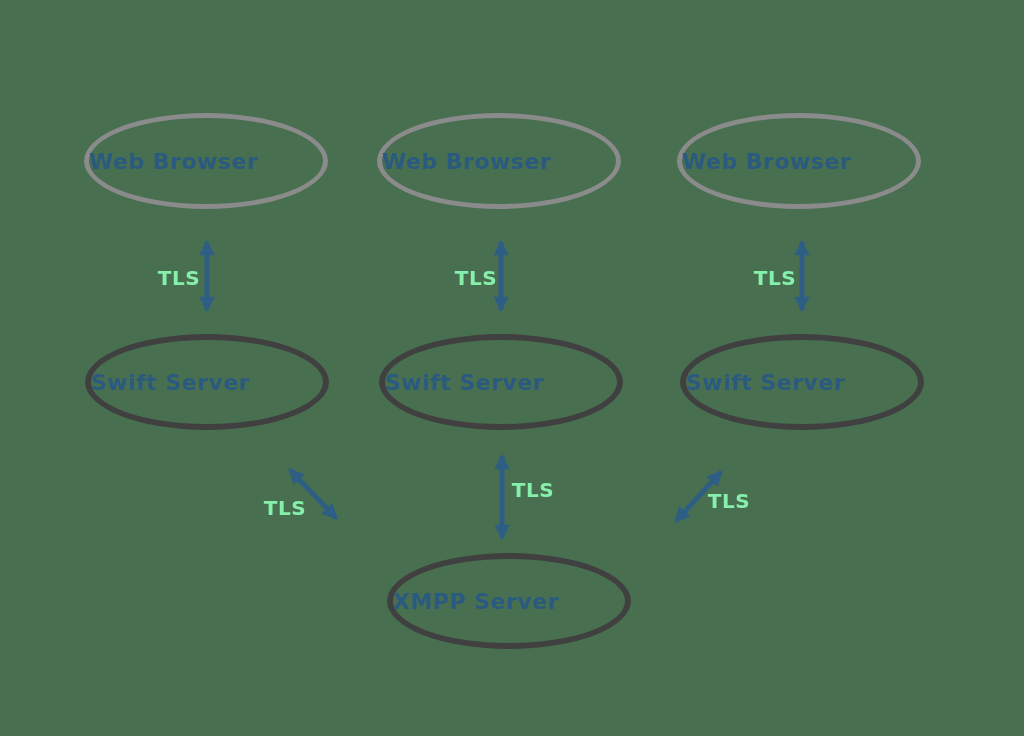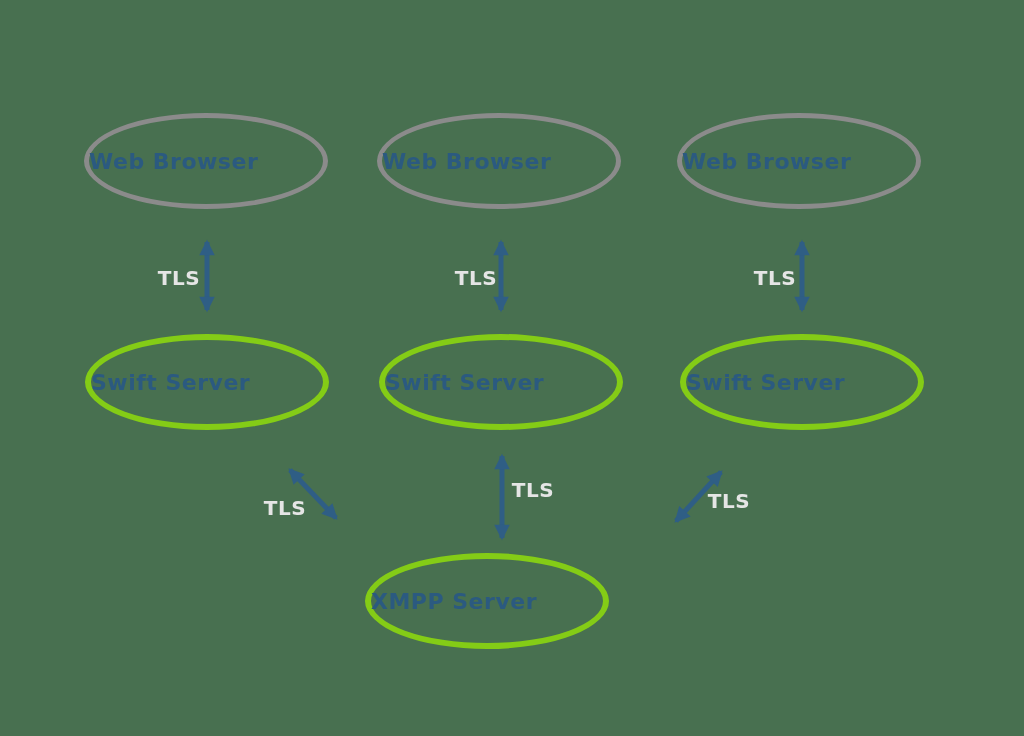--- a/index.html
+++ b/index.html
@@ -40,45 +40,45 @@
     font-size: 22px;
     font-weight: bold;
     color: #2B5A80;
     letter-spacing: 0.5px;
     white-space: nowrap;
   }
   .node.browser {
     border: 5px solid #8B8B8B;
   }
   .node.server {
-    border: 6px solid #84cc16;
+    border: 6px solid #404040;
   }
   .edge-label {
     position: absolute;
     width: 46px;
     height: 24px;
     display: flex;
     align-items: center;
     justify-content: center;
     font-size: 20px;
     font-weight: bold;
-    color: #e5e5e5;
+    color: #86efac;
     letter-spacing: 0.5px;
     white-space: nowrap;
   }
   
   #node-wb1 { left: 84px;  top: 113px; }
   #node-wb2 { left: 377px; top: 113px; }
   #node-wb3 { left: 677px; top: 113px; }
   
   #node-ss1 { left: 85px;  top: 334px; }
   #node-ss2 { left: 379px; top: 334px; }
   #node-ss3 { left: 680px; top: 334px; }
   
-  #node-xmpp { left: 365px; top: 553px; }
+  #node-xmpp { left: 387px; top: 553px; }
   
   #edge-label-0 { left: 156px; top: 266px; }
   #edge-label-1 { left: 453px; top: 266px; }
   #edge-label-2 { left: 752px; top: 266px; }
   #edge-label-3 { left: 262px; top: 496px; }
   #edge-label-4 { left: 510px; top: 478px; }
   #edge-label-5 { left: 706px; top: 489px; }
 </style>
 </head>
 <body>

